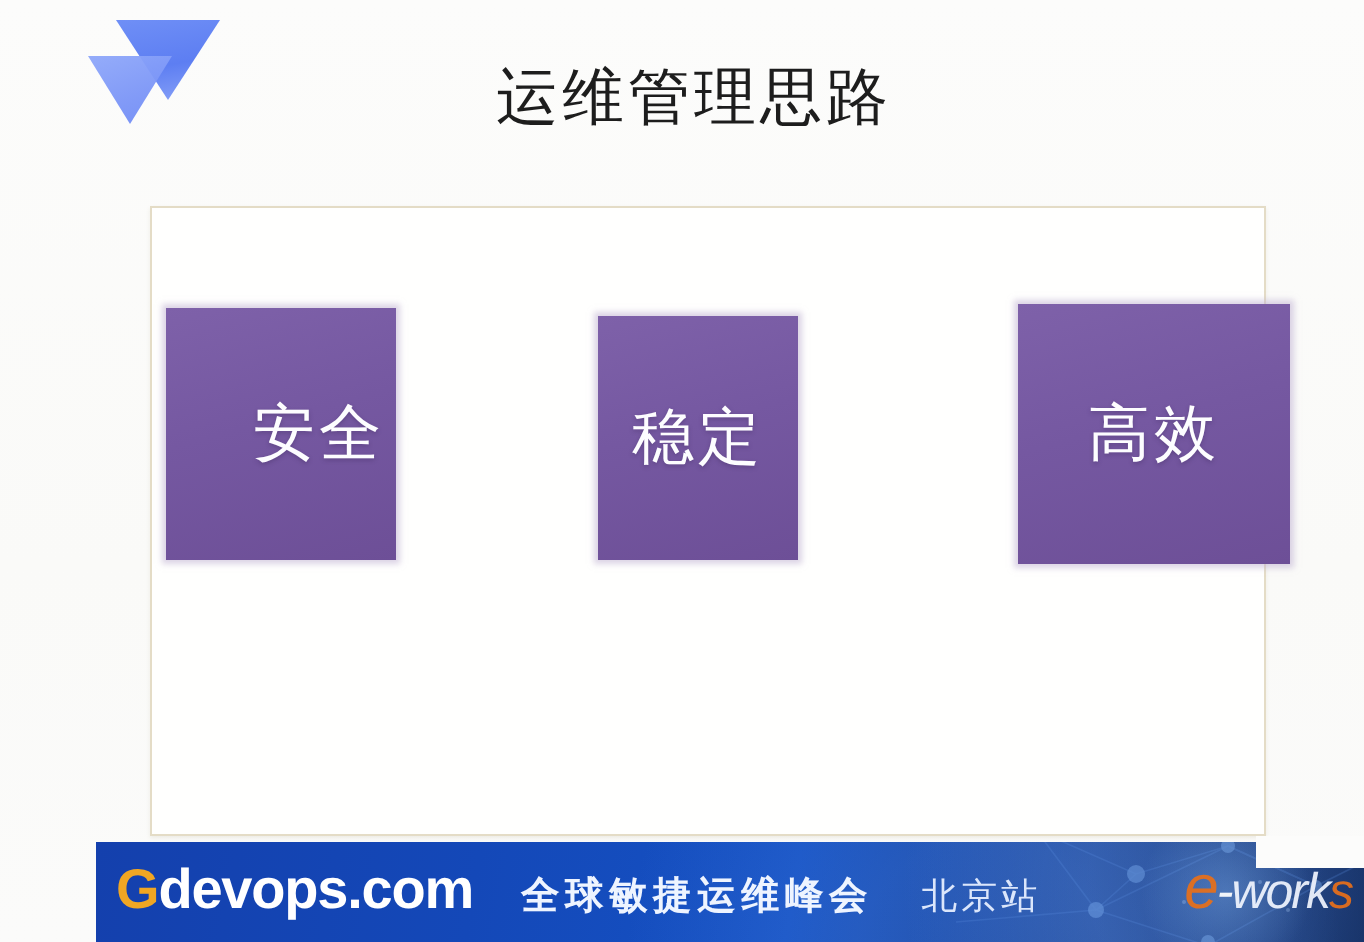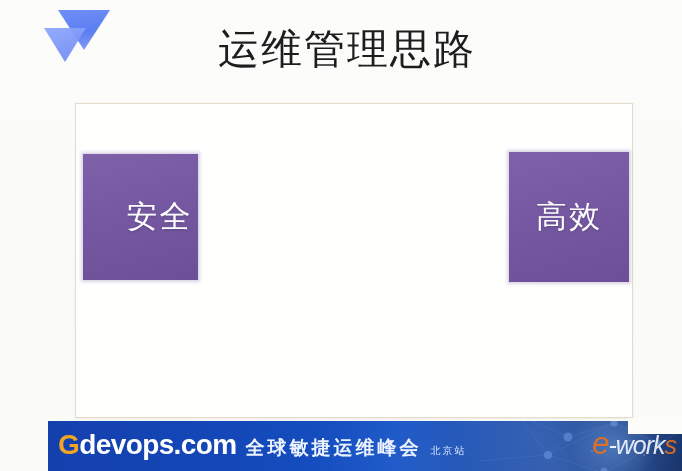--- a/index.html
+++ b/index.html
@@ -28,21 +28,21 @@
     position:absolute; left:0px; top:18px; width:42px; height:34px;
     background:linear-gradient(160deg,#8fa8fa 0%,#7b95f7 60%,#6f8bf5 100%);
     clip-path:polygon(0% 0%, 100% 0%, 50% 100%);
     opacity:.95;
   }
 
   
   #title {
     position:absolute; left:0; right:0; top:24px;
     text-align:center;
-    font-size:41px;
+    font-size:31px;
     line-height:50px;
     letter-spacing:2px;
     color:#1d1d1d;
     font-weight:400;
     padding-left:12px;
   }
 
   
   #frame {
     position:absolute;
@@ -62,21 +62,21 @@
   }
   .pillar .plabel {
     color:#fdfdff;
     font-size:31px;
     letter-spacing:2px;
     text-shadow:0 1px 2px rgba(60,40,90,.35);
     font-weight:400;
   }
   #pillar-0 { left:7px;   top:50px; width:115px; height:126px;padding-left:38px; }
   #pillar-1 { left:223px; top:54px; width:100px; height:122px; }
-  #pillar-2 { left:433px; top:48px; width:120px; height:130px; }
+  #pillar-2 { left:433px; top:48px; width:136px; height:130px; }
 
   
   #captions {
     position:absolute; left:0; right:0; top:188px;
     text-align:center;
   }
   #captions .cap {
     font-size:27px;
     line-height:48px;
     color:#1c1c1c;
@@ -95,35 +95,35 @@
   }
   
   #banner .net { position:absolute; inset:0; opacity:.55; }
   #banner .glow {
     position:absolute; right:26px; top:-18px; width:86px; height:86px;
     border-radius:50%;
     background:radial-gradient(circle,rgba(150,200,255,.30) 0%,rgba(150,200,255,0) 70%);
   }
   #brand {
     position:absolute; left:10px; top:8px;
-    display:flex; align-items:baseline; gap:9px;
+    display:flex; align-items:baseline; gap:24px;
     white-space:nowrap;
   }
   #brand .wordmark {
     font-size:28px; font-weight:bold; letter-spacing:-.6px;
     color:#ffffff; line-height:32px;
   }
   #brand .wordmark .g { color:#f0a623; }
   #brand .cn-main {
     font-family:"Liberation Serif", serif;
     font-size:19px; color:#eef4ff; letter-spacing:3px;font-weight:bold;
   }
   #brand .cn-sub {
     font-family:Liberation Sans, sans-serif;
-    font-size:10px; color:#dbe6fb; letter-spacing:2px;
+    font-size:18px; color:#dbe6fb; letter-spacing:2px;
   }
   #watermark {
     position:absolute; right:6px; top:8px;
     font-style:italic; font-weight:normal;
     font-size:25px; line-height:30px;
     letter-spacing:-1px;
     opacity:.92;
   }
   #watermark .wm-e { color:#e8701a; font-size:31px; }
   #watermark .wm-dash { color:#ffffff; }
@@ -145,20 +145,23 @@
   </div>
 
   <div id="title">运维管理思路</div>
 
   <div id="frame">
 
     <div class="pillar" id="pillar-0">
       <span class="plabel">安全</span>
     </div>
 
+    <div class="pillar" id="pillar-1">
+      <span class="plabel">稳定</span>
+    </div>
 
     <div class="pillar" id="pillar-2">
       <span class="plabel">高效</span>
     </div>
 
 
   </div>
 
   <div id="banner">
     <svg class="net" viewBox="0 0 634 50" preserveAspectRatio="none">

